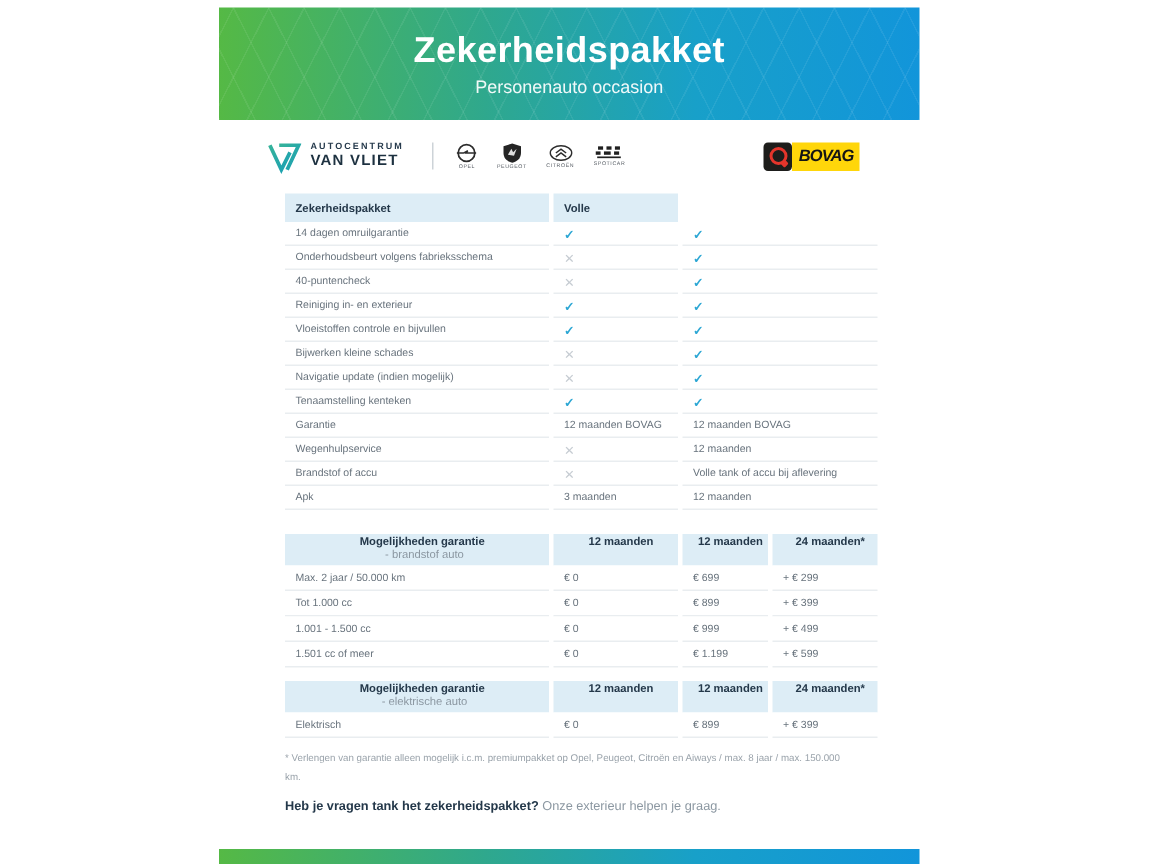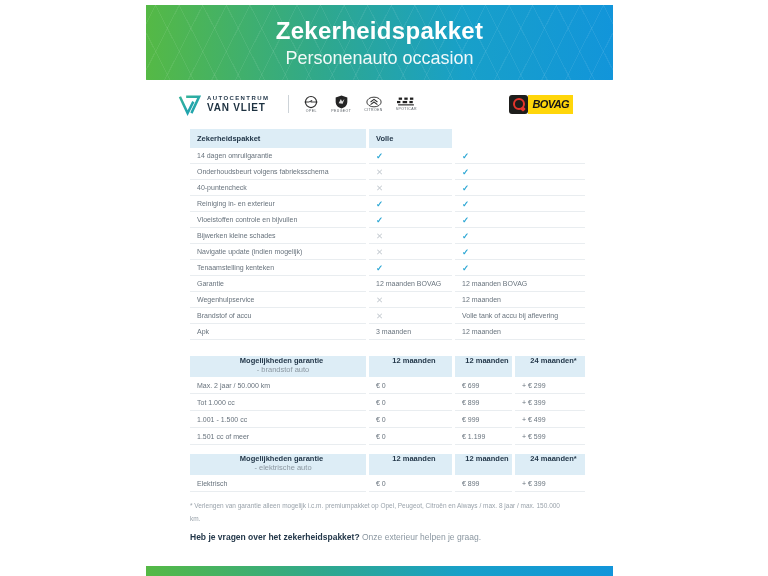--- a/index.html
+++ b/index.html
@@ -9,21 +9,21 @@
 
   
   .banner{position:absolute;left:0;top:5px;width:467px;height:75px;
     background:linear-gradient(90deg,#55b945 0%,#2fa88d 38%,#18a0c9 68%,#1295da 100%);
     display:flex;flex-direction:column;align-items:center;justify-content:center;gap:3px;overflow:hidden;}
   .banner::before{content:"";position:absolute;inset:0;
     background-image:
       repeating-linear-gradient(63deg, rgba(255,255,255,0.07) 0 1px, transparent 1px 21px),
       repeating-linear-gradient(-63deg, rgba(255,255,255,0.07) 0 1px, transparent 1px 21px);}
   .banner-title{position:relative;font-size:24px;font-weight:800;color:#fff;letter-spacing:0.3px;}
-  .banner-sub{position:relative;font-size:18px;font-weight:400;color:rgba(255,255,255,0.93);}
+  .banner-sub{position:relative;font-size:12px;font-weight:400;color:rgba(255,255,255,0.93);}
 
   
   .logo-row{position:absolute;left:32px;top:88px;width:395px;height:32px;display:flex;align-items:center;}
   .vv-mark{width:23px;height:23px;flex:0 0 auto;}
   .vv-names{margin-left:6px;display:flex;flex-direction:column;line-height:1.15;}
   .vv-top{font-size:6px;letter-spacing:1.4px;color:#273b4d;font-weight:600;}
   .vv-bottom{font-size:10px;letter-spacing:0.8px;color:#1d3140;font-weight:800;}
   .logo-divider{width:1px;height:18px;background:#cdd3d8;margin:0 15px 0 19px;}
   .brands{display:flex;align-items:center;gap:13px;}
   .brand{display:flex;flex-direction:column;align-items:center;gap:1px;}
@@ -245,19 +245,19 @@
         <div class="td">Elektrisch</div>
         <div class="td">€ 0</div>
         <div class="td">€ 899</div>
         <div class="td">+ € 399</div>
       </div>
     </div>
 
     <div class="footnote">* Verlengen van garantie alleen mogelijk i.c.m. premiumpakket op Opel, Peugeot, Citroën en Aiways / max. 8 jaar / max. 150.000 km.</div>
 
     <div class="question">
-      <span class="q-bold">Heb je vragen over het zekerheidspakket?</span>
+      <span class="q-bold">Heb je vragen tank het zekerheidspakket?</span>
       <span class="q-rest">Onze exterieur helpen je graag.</span>
     </div>
 
     <div class="bottom-bar"></div>
   </div>
 </div>
 
 </body></html>

